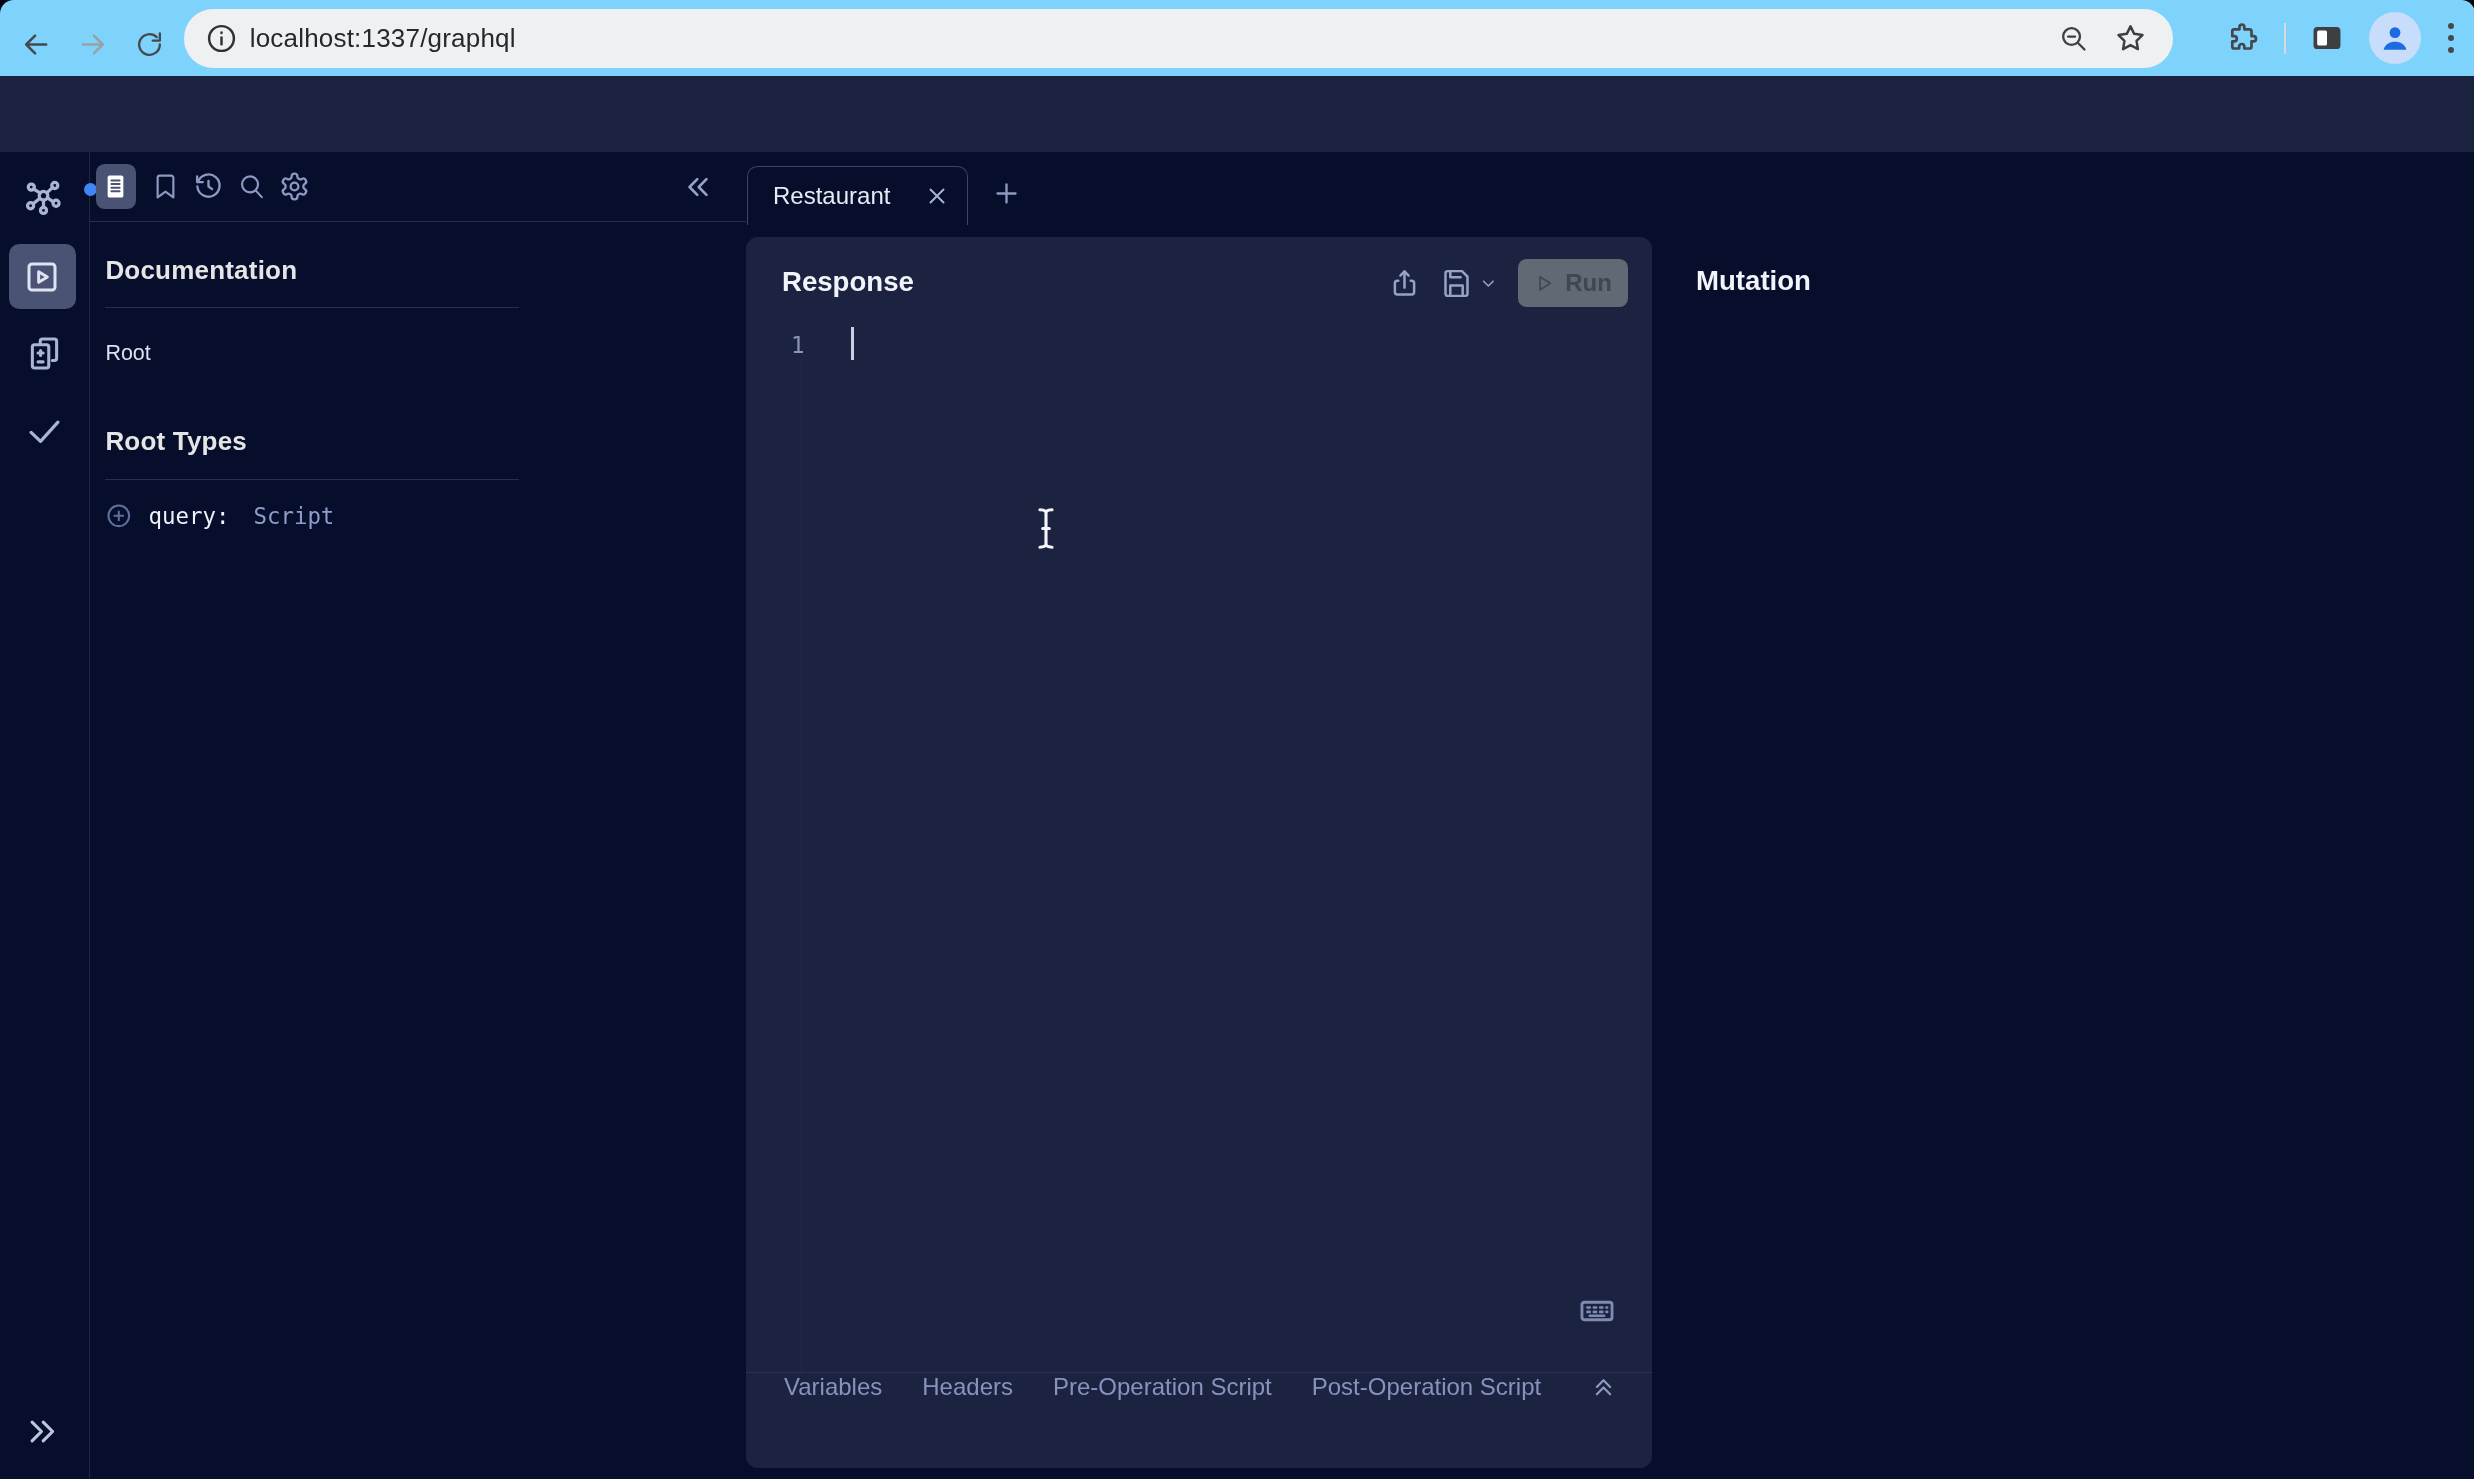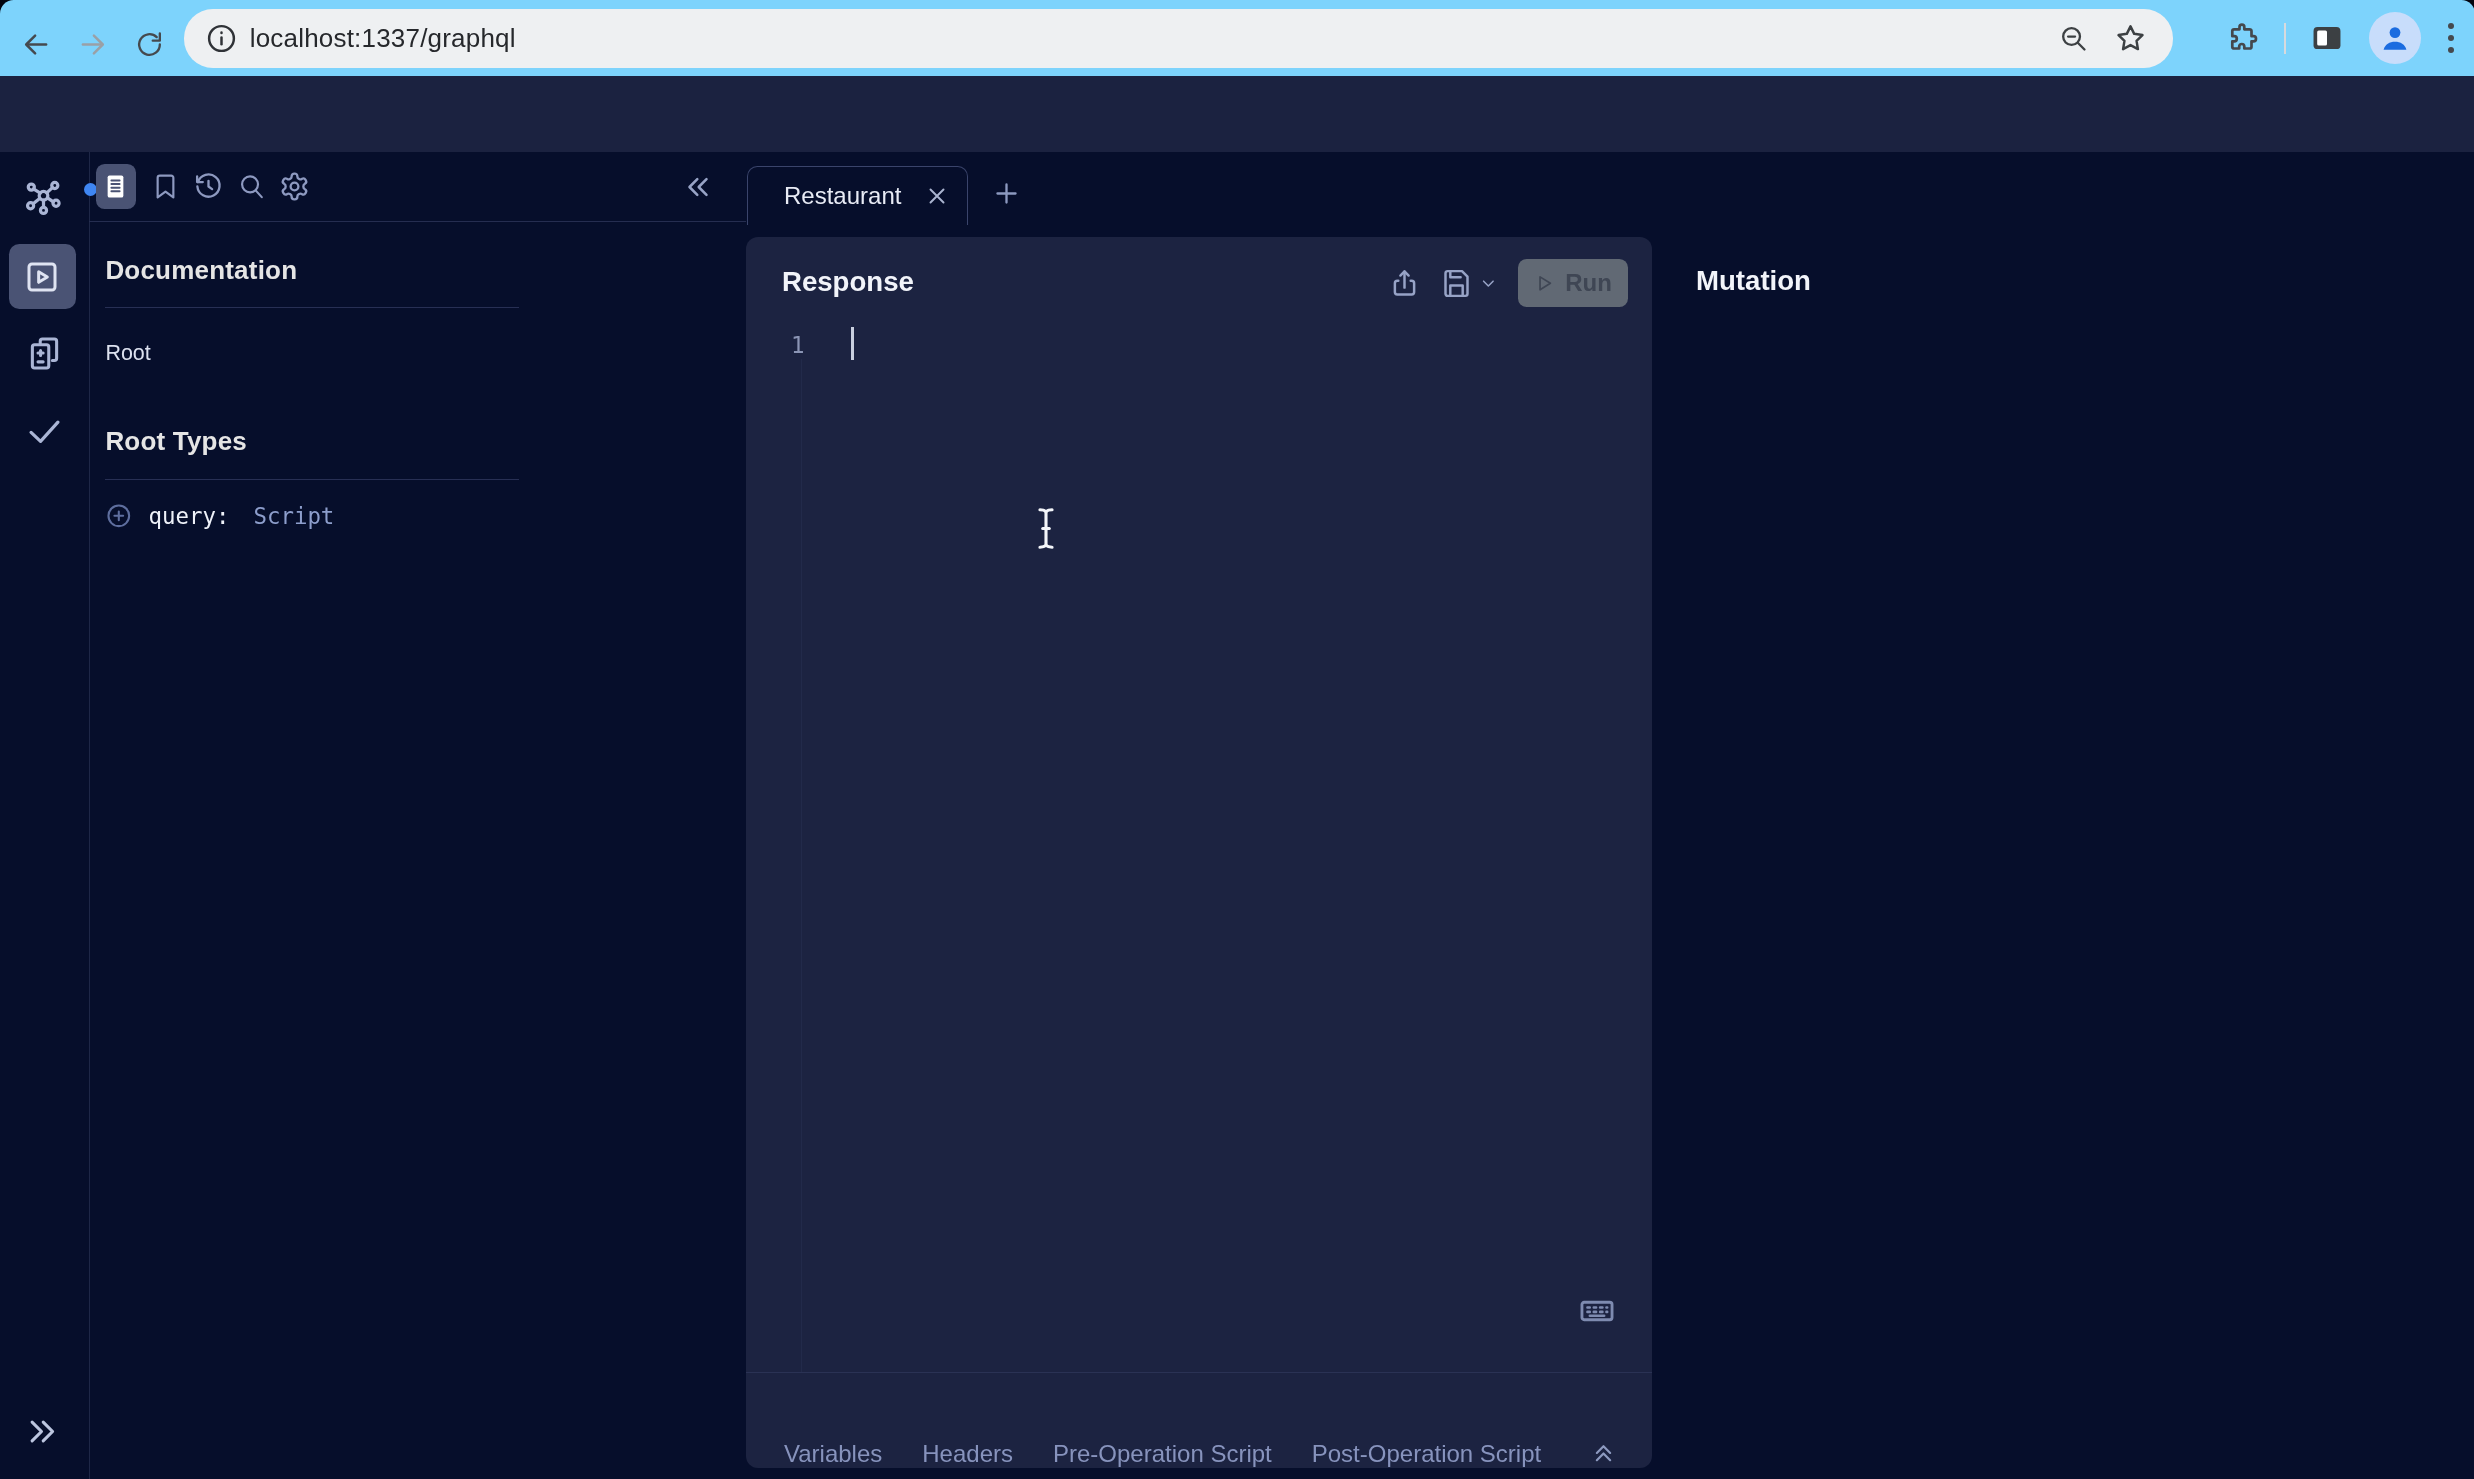--- a/index.html
+++ b/index.html
@@ -76,39 +76,39 @@
   #doc-hr2{margin-top:22.4px;}
   .type-row{display:flex;align-items:center;gap:15.5px;margin-top:22.4px;}
   .type-row .plus{color:#5e6e9e;}
   .mono{font-family:"DejaVu Sans Mono",monospace;}
   .field-name{font-size:22.4px;color:#eef1f9;}
   .field-type{font-size:22.4px;color:#8d9ecc;margin-left:8.6px;}
 
   
   #tab-active{left:747px;top:166px;width:221px;height:59px;box-sizing:border-box;
               border:0.9px solid #3a446b;border-bottom:none;border-radius:10.3px 10.3px 0 0;
-              display:flex;align-items:center;padding:0 17px 0 36px;}
+              display:flex;align-items:center;padding:0 17px 0 25px;}
   #tab-label{font-size:24px;color:#e8ebf5;flex:1;}
   #tab-close{color:#aab4d0;}
   #tab-add{left:989px;top:176px;width:34px;height:34px;color:#8c99c0;
            display:flex;align-items:center;justify-content:center;}
 
   
   #card{left:746px;top:237px;width:906px;height:1231px;background:#1c2341;border-radius:12px;}
   #op-title{position:absolute;left:36px;top:29px;font-size:27.6px;font-weight:bold;color:#f2f4fa;}
   #op-actions{position:absolute;right:24px;top:22.4px;display:flex;align-items:center;gap:19px;color:#97a3c6;}
   #save-group{display:flex;align-items:center;gap:5.2px;color:#97a3c6;}
   #run-btn{width:110px;height:48px;border-radius:8.6px;background:#616974;color:#3f4654;
            display:flex;align-items:center;justify-content:center;gap:10.3px;font-size:24px;font-weight:bold;}
   #gutter-line{position:absolute;left:55px;top:122px;width:0.9px;height:1013px;background:#222a4a;}
   #line-no{position:absolute;left:45px;top:95px;font-size:22.4px;color:#8b95b5;}
   #caret{position:absolute;left:105px;top:90px;width:2.6px;height:33px;background:#c9cfdf;}
   #kbd-btn{position:absolute;right:36px;bottom:138px;color:#7e8bb0;}
   #op-footer{position:absolute;left:0;bottom:0;width:906px;height:96px;border-top:0.9px solid #2a3254;
-             box-sizing:border-box;display:flex;align-items:flex-end;padding:0 34px 0 38px;gap:40px;}
+             box-sizing:border-box;display:flex;align-items:flex-start;padding:0 34px 0 38px;gap:40px;}
   .footer-tab{font-size:24px;color:#8793bd;white-space:nowrap;}
   #footer-collapse{margin-left:auto;color:#8d9ac0;}
 
   
   #resp-title{left:1696px;top:265px;font-size:27.6px;font-weight:bold;color:#f2f4fa;}
 
   
   #mouse-ibeam{left:1033px;top:506px;color:#f4f6fa;}
 </style>
 </head>

